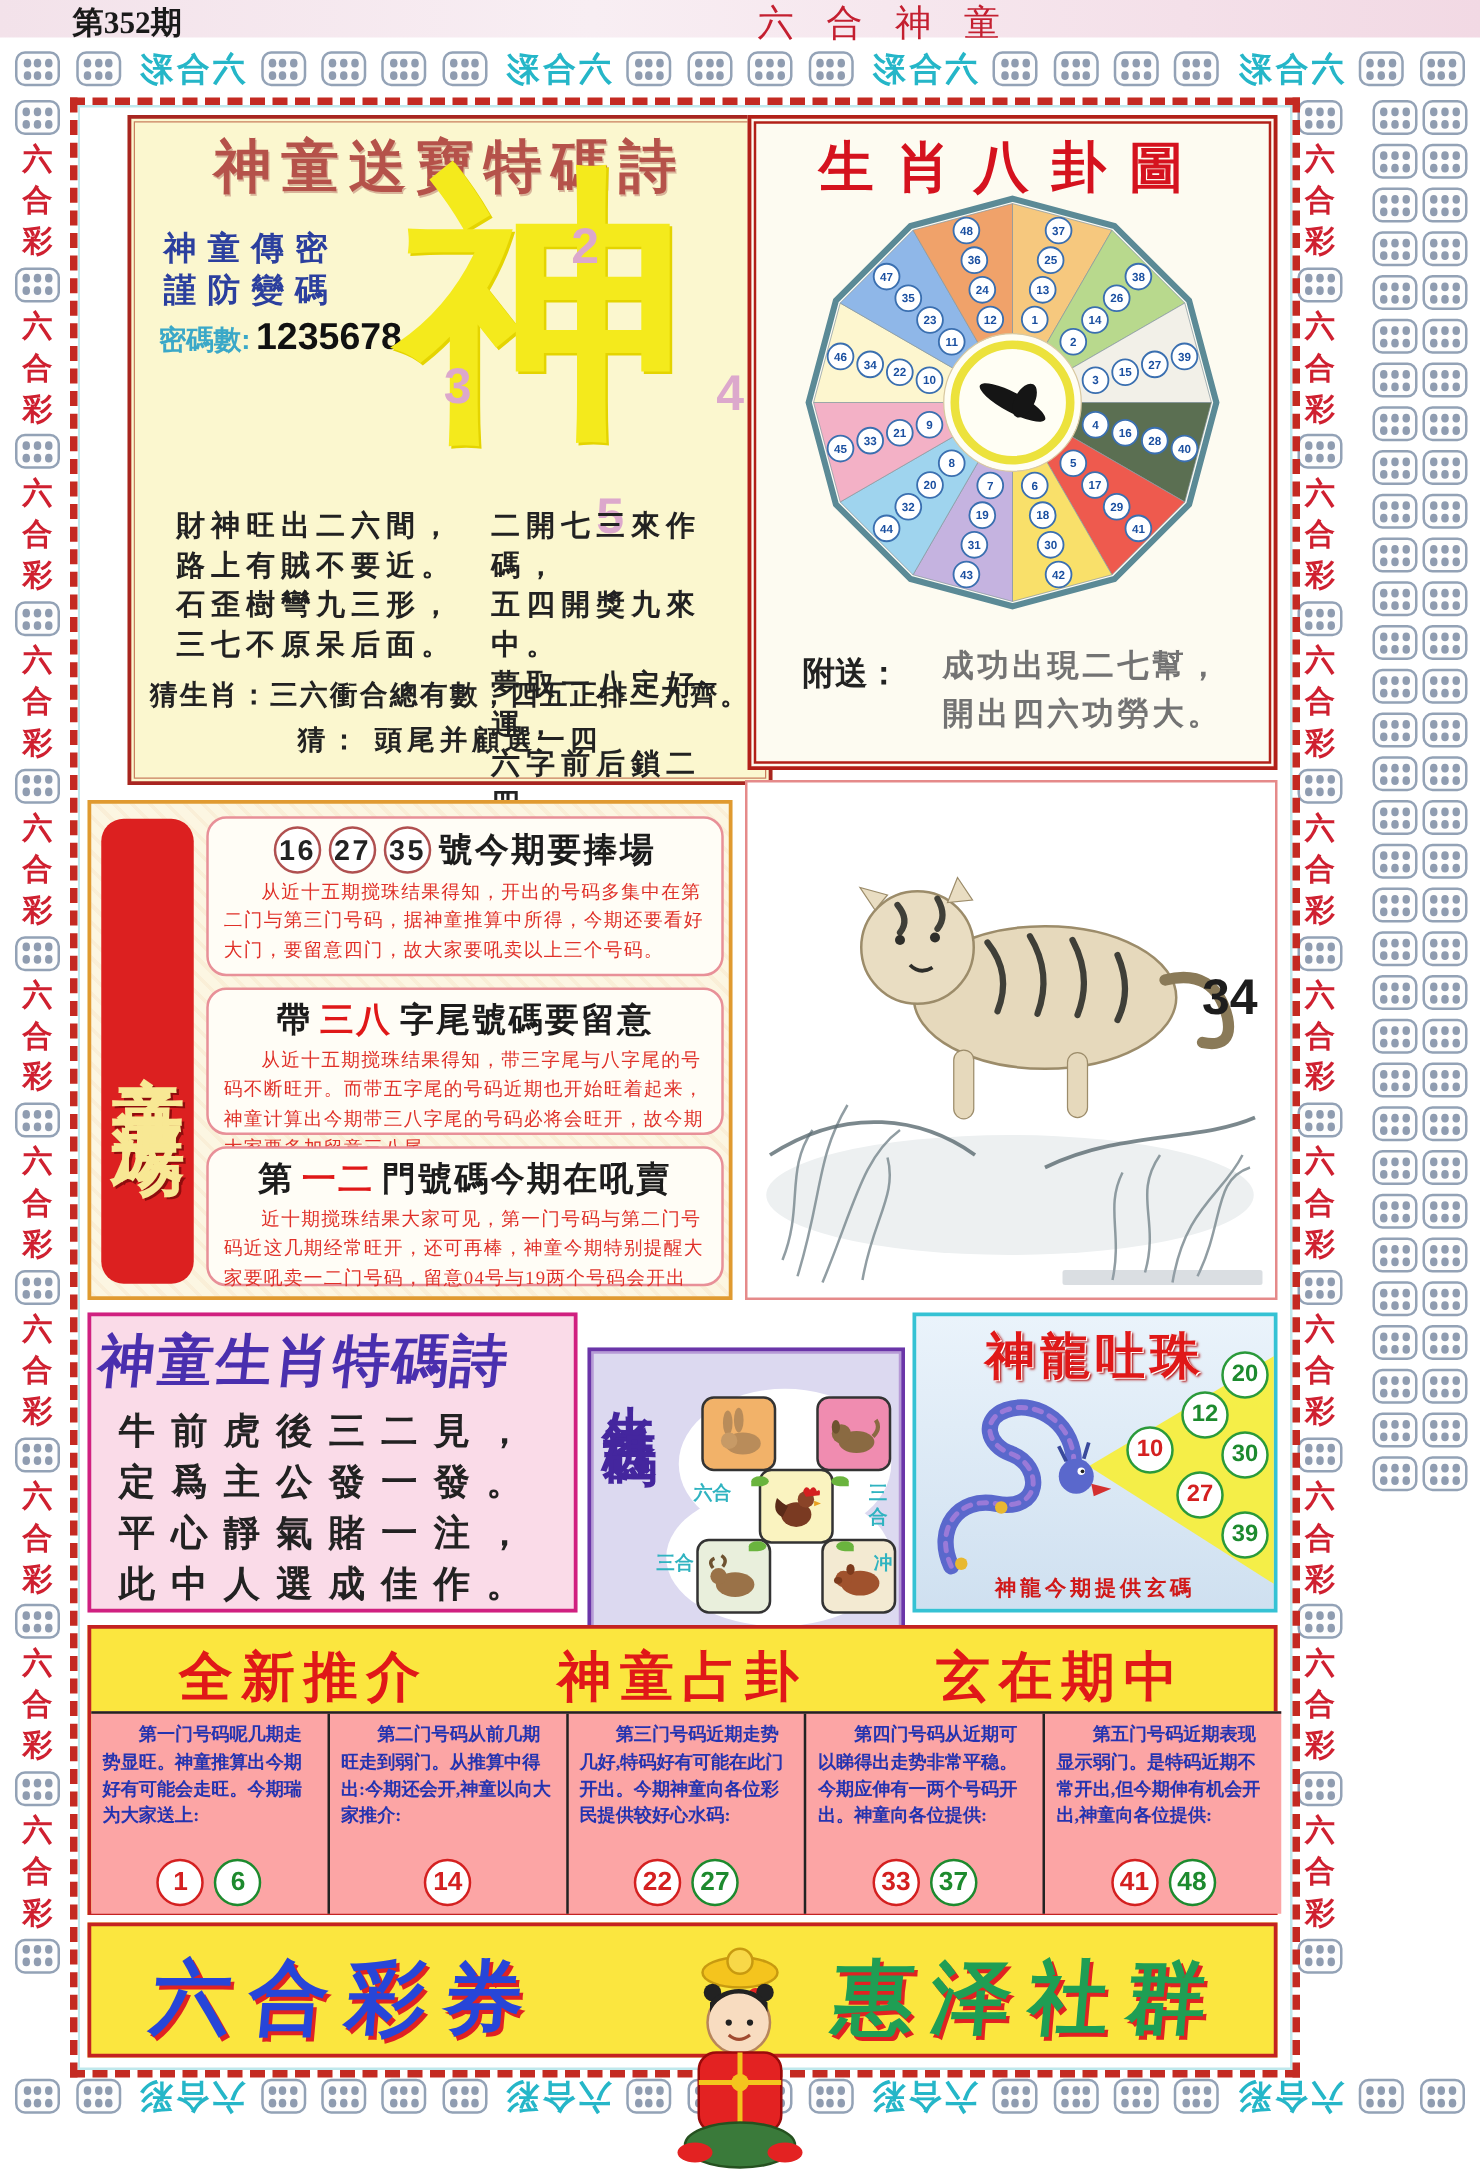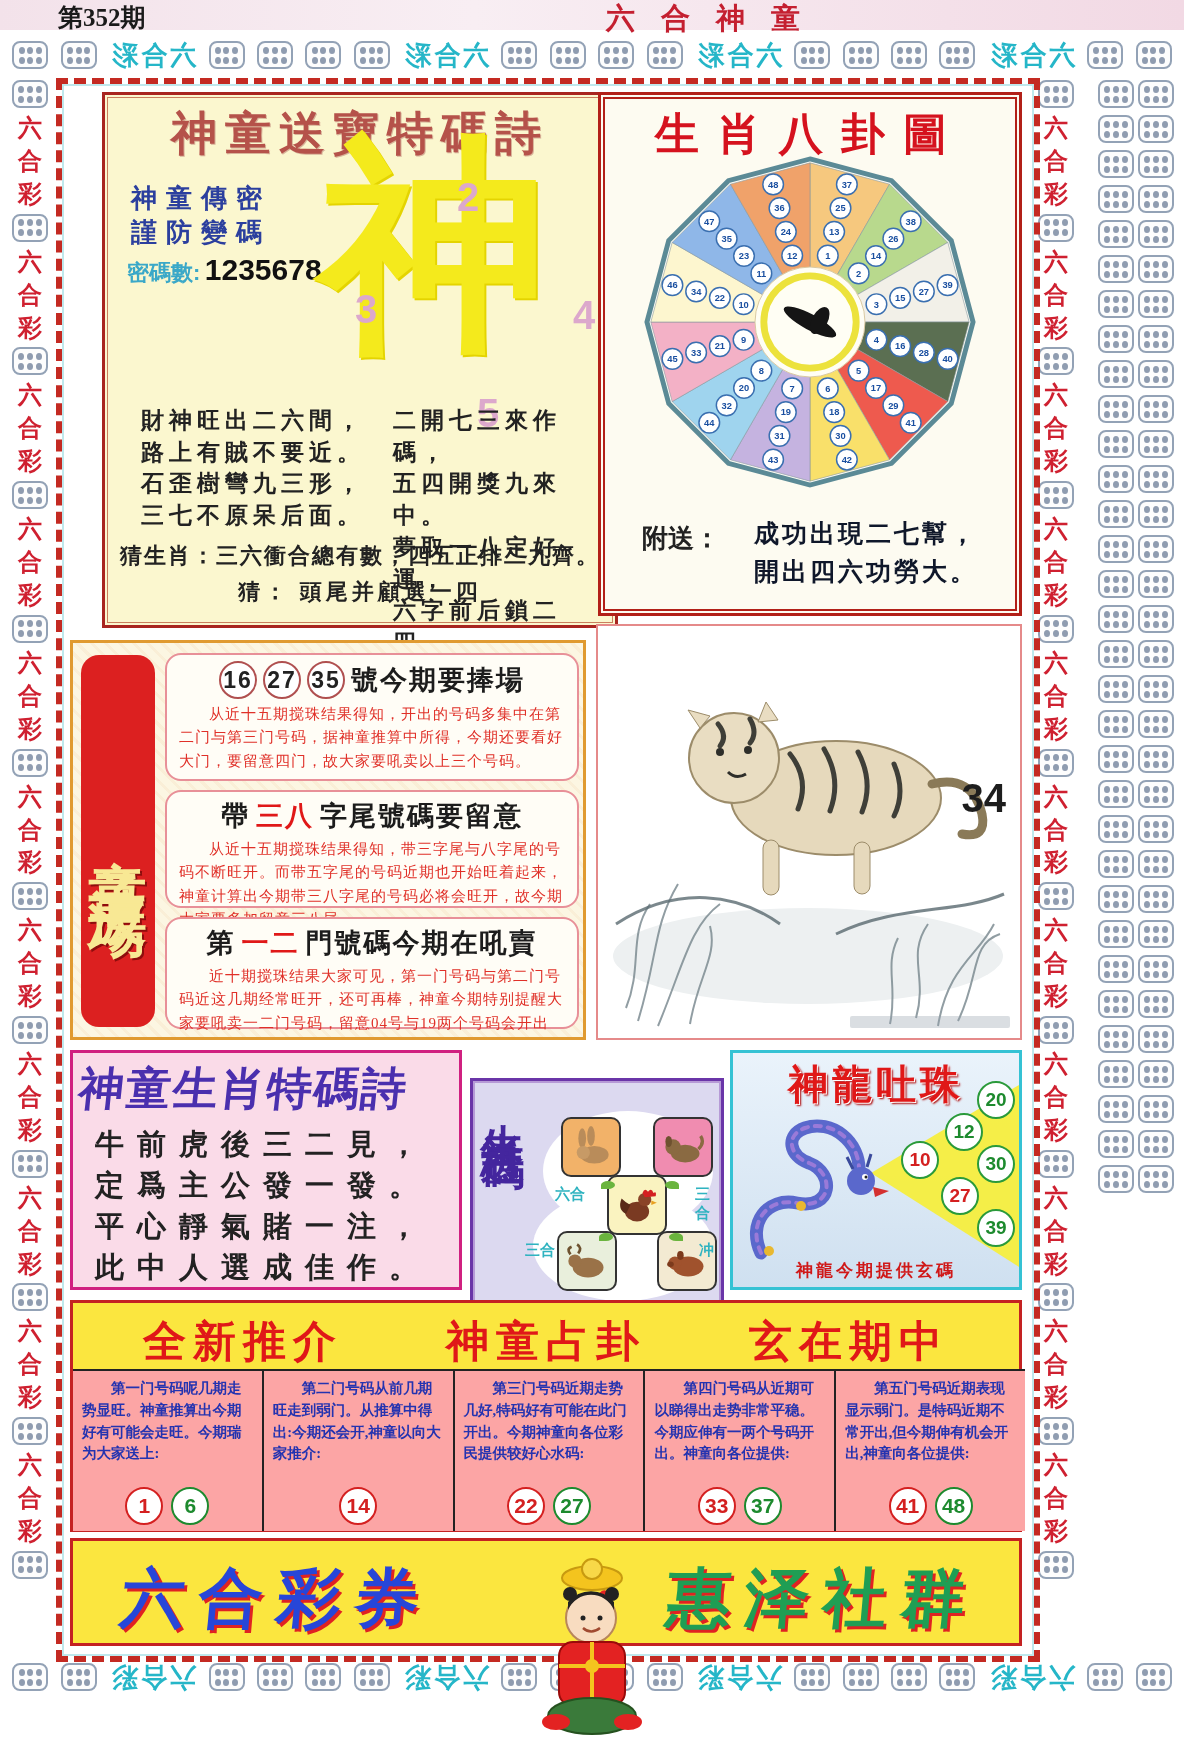--- a/index.html
+++ b/index.html
@@ -5,21 +5,21 @@
   html,body{margin:0;padding:0;}
   body{font-family:"Liberation Sans",sans-serif;background:#ffffff;}
   #page{position:relative;width:1184px;height:1744px;background:#fff;overflow:hidden;}
   .panel{position:absolute;box-sizing:border-box;}
 
   
   #mastband{position:absolute;left:0;top:0;width:1184px;height:30px;
     background:linear-gradient(90deg,#f3e2ea 0%,#f8eef3 40%,#f2d9e4 100%);}
   #issue{position:absolute;left:58px;top:1px;font-family:"Liberation Serif",serif;
     font-size:25px;font-weight:bold;color:#1a1a1a;}
-  #masthead{position:absolute;left:606px;top:-1px;font-size:29px;font-weight:bold;
+  #masthead{position:absolute;left:606px;top:-1px;font-size:29px;font-weight:normal;
     color:#c41f30;letter-spacing:26px;}
 
   
   .dice{box-sizing:border-box;width:36px;height:28px;border:2px solid #93a2b6;border-radius:8px;
     background:#fdfdfd;display:grid;grid-template-columns:repeat(3,1fr);padding:2px 3px;flex:none;}
   .pip{width:6px;height:7px;border-radius:50%;background:#8f9cb0;margin:auto;}
   .hstrip{position:absolute;left:0;width:1184px;height:46px;display:flex;align-items:center;
     justify-content:space-evenly;}
   .hstrip.top{top:32px;}
   .hstrip.bottom{top:1654px;}
@@ -61,21 +61,21 @@
     font-family:"Liberation Serif",serif;font-size:22px;font-weight:bold;color:#222;letter-spacing:4px;}
 
   
   #baguaPanel{left:598px;top:92px;width:424px;height:524px;background:#fdfbf1;
     border:3px solid #b22018;box-shadow:inset 0 0 0 2px #fdfbf1,inset 0 0 0 4px #b22018;}
   #baguaTitle{position:absolute;left:0;top:10px;width:100%;text-align:center;font-size:44px;
     font-weight:bold;color:#d5121e;letter-spacing:18px;}
   #wheelHolder{position:absolute;left:42px;top:60px;width:334px;height:334px;}
   #giftRow{position:absolute;left:0;top:420px;width:100%;display:flex;justify-content:center;gap:22px;}
   #giftLabel{font-family:"Liberation Serif",serif;font-size:26px;font-weight:bold;color:#222;padding-top:6px;}
-  .giftLine{font-family:"Liberation Serif",serif;font-size:25px;font-weight:bold;color:#0f172a;
+  .giftLine{font-family:"Liberation Serif",serif;font-size:25px;font-weight:bold;color:#737373;
     letter-spacing:3px;line-height:1.5;margin-left:12px;}
 
   
   #wavePanel{left:70px;top:640px;width:516px;height:400px;background:#fcf6e2;border:3px solid #e09a30;
     background-image:repeating-linear-gradient(45deg,rgba(220,140,70,.07) 0 3px,transparent 3px 10px);}
   #waveBar{position:absolute;left:8px;top:12px;width:74px;height:372px;background:#dc2020;
     border-radius:18px;display:flex;align-items:center;justify-content:center;}
   #waveBarText{writing-mode:vertical-rl;text-orientation:upright;font-size:58px;font-weight:bold;
     color:#f8e894;letter-spacing:14px;text-shadow:2px 2px 0 #8e0d0d;}
   #waveBoxes{position:absolute;left:92px;top:10px;width:414px;height:378px;display:flex;

